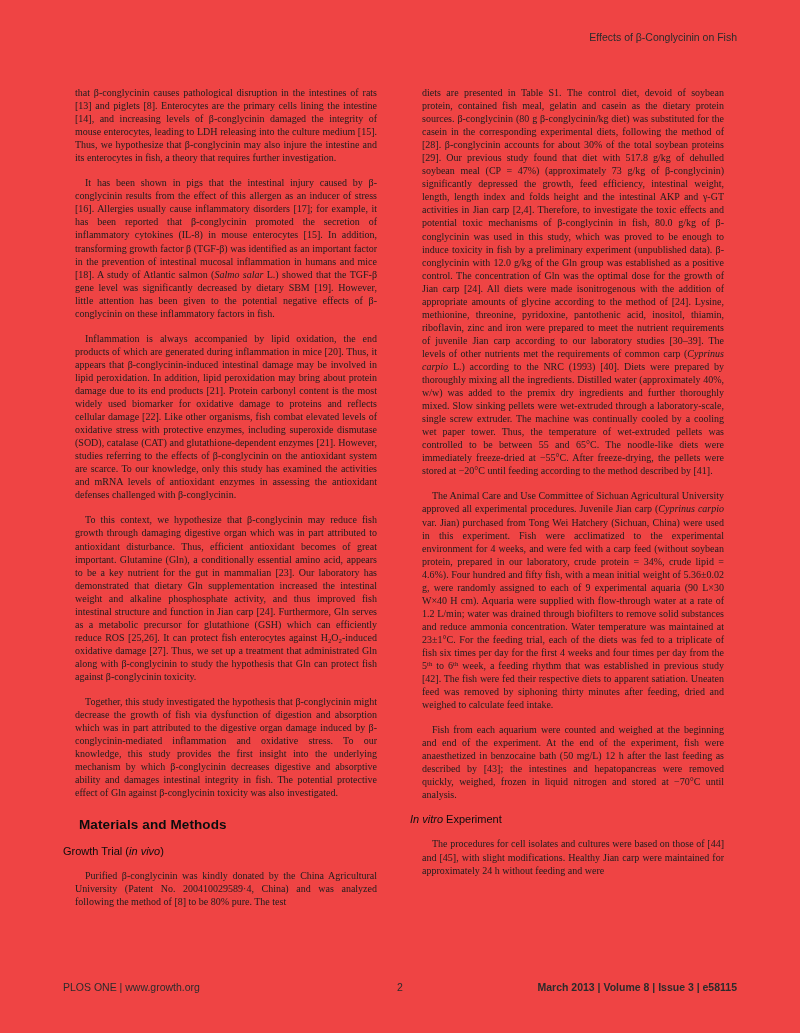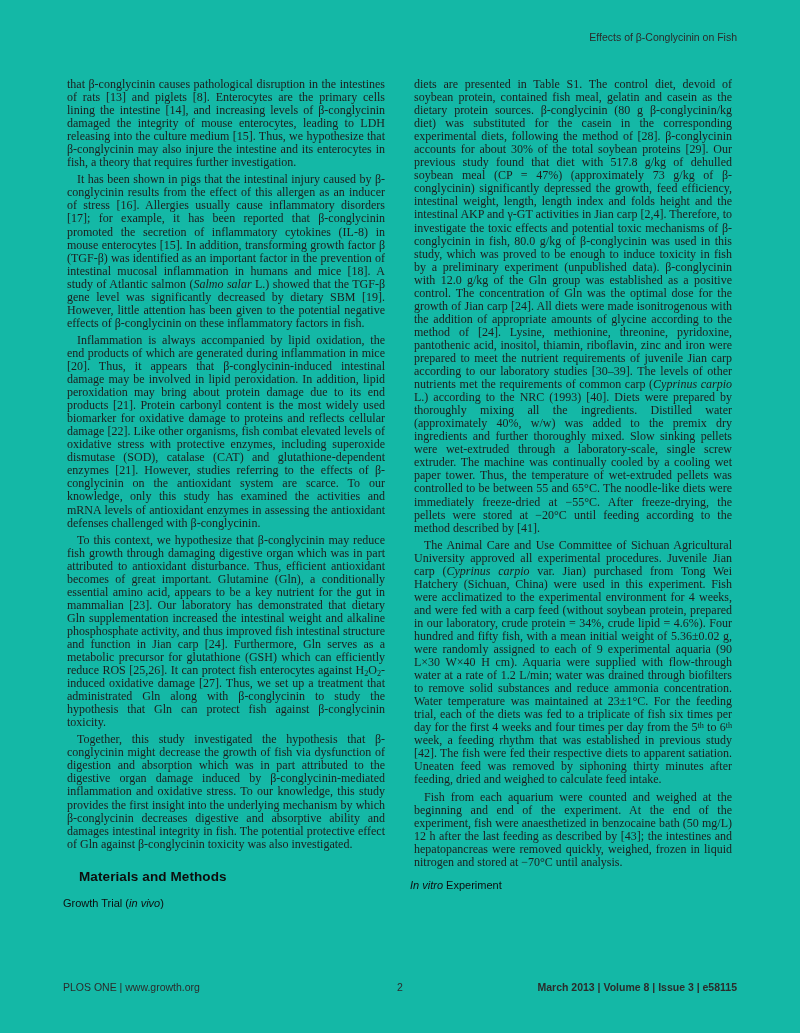--- a/index.html
+++ b/index.html
@@ -1,20 +1,20 @@
 <!DOCTYPE html>
 <html><head>
 <meta charset="utf-8">
 <style>
   html, body { margin: 0; padding: 0; background: #ffffff; }
   .page {
     position: relative;
     width: 800px;
     height: 1033px;
-    background: #14b8a6;
+    background: #ef4444;
     font-family: "Liberation Serif", serif;
     color: #1d1d1d;
     overflow: hidden;
   }
   .running-head {
     position: absolute;
     top: 31px;
     right: 63px;
     font-family: "Liberation Sans", sans-serif;
     font-size: 10.5px;
@@ -24,22 +24,22 @@
   .columns {
     position: absolute;
     top: 74px;
     left: 63px;
     width: 674px;
     display: flex;
     gap: 21px;
   }
   .col { width: 326px; }
   .col p {
-    margin: 4px;
-    font-size: 12px;
+    margin: 12px;
+    font-size: 10px;
     line-height: 13.05px;
     text-align: justify;
     text-indent: 10px;
   }
   .col p.noindent { text-indent: 0; }
   h1.section-heading {
     font-family: "Liberation Sans", sans-serif;
     font-size: 13.5px;
     font-weight: 700;
     color: #0d0d0d;
@@ -83,27 +83,29 @@
   <div class="columns">
 
     <div class="col">
       <p class="noindent"><span>that β-conglycinin causes pathological disruption in the intestines of rats [13] and piglets [8]. Enterocytes are the primary cells lining the intestine [14], and increasing levels of β-conglycinin damaged the integrity of mouse enterocytes, leading to LDH releasing into the culture medium [15]. Thus, we hypothesize that β-conglycinin may also injure the intestine and its enterocytes in fish, a theory that requires further investigation.</span></p>
       <p><span>It has been shown in pigs that the intestinal injury caused by β-conglycinin results from the effect of this allergen as an inducer of stress [16]. Allergies usually cause inflammatory disorders [17]; for example, it has been reported that β-conglycinin promoted the secretion of inflammatory cytokines (IL-8) in mouse enterocytes [15]. In addition, transforming growth factor β (TGF-β) was identified as an important factor in the prevention of intestinal mucosal inflammation in humans and mice [18]. A study of Atlantic salmon (</span><i>Salmo salar</i><span> L.) showed that the TGF-β gene level was significantly decreased by dietary SBM [19]. However, little attention has been given to the potential negative effects of β-conglycinin on these inflammatory factors in fish.</span></p>
       <p><span>Inflammation is always accompanied by lipid oxidation, the end products of which are generated during inflammation in mice [20]. Thus, it appears that β-conglycinin-induced intestinal damage may be involved in lipid peroxidation. In addition, lipid peroxidation may bring about protein damage due to its end products [21]. Protein carbonyl content is the most widely used biomarker for oxidative damage to proteins and reflects cellular damage [22]. Like other organisms, fish combat elevated levels of oxidative stress with protective enzymes, including superoxide dismutase (SOD), catalase (CAT) and glutathione-dependent enzymes [21]. However, studies referring to the effects of β-conglycinin on the antioxidant system are scarce. To our knowledge, only this study has examined the activities and mRNA levels of antioxidant enzymes in assessing the antioxidant defenses challenged with β-conglycinin.</span></p>
       <p><span>To this context, we hypothesize that β-conglycinin may reduce fish growth through damaging digestive organ which was in part attributed to antioxidant disturbance. Thus, efficient antioxidant becomes of great important. Glutamine (Gln), a conditionally essential amino acid, appears to be a key nutrient for the gut in mammalian [23]. Our laboratory has demonstrated that dietary Gln supplementation increased the intestinal weight and alkaline phosphosphate activity, and thus improved fish intestinal structure and function in Jian carp [24]. Furthermore, Gln serves as a metabolic precursor for glutathione (GSH) which can efficiently reduce ROS [25,26]. It can protect fish enterocytes against H</span><sub>2</sub><span>O</span><sub>2</sub><span>-induced oxidative damage [27]. Thus, we set up a treatment that administrated Gln along with β-conglycinin to study the hypothesis that Gln can protect fish against β-conglycinin toxicity.</span></p>
       <p><span>Together, this study investigated the hypothesis that β-conglycinin might decrease the growth of fish via dysfunction of digestion and absorption which was in part attributed to the digestive organ damage induced by β-conglycinin-mediated inflammation and oxidative stress. To our knowledge, this study provides the first insight into the underlying mechanism by which β-conglycinin decreases digestive and absorptive ability and damages intestinal integrity in fish. The potential protective effect of Gln against β-conglycinin toxicity was also investigated.</span></p>
       <h1 class="section-heading">Materials and Methods</h1>
       <h2 class="subsection-heading first"><span>Growth Trial (</span><i>in vivo</i><span>)</span></h2>
+      <p><span>Purified β-conglycinin was kindly donated by the China Agricultural University (Patent No. 200410029589·4, China) and was analyzed following the method of [8] to be 80% pure. The test</span></p>
     </div>
 
     <div class="col">
       <p class="noindent"><span>diets are presented in Table S1. The control diet, devoid of soybean protein, contained fish meal, gelatin and casein as the dietary protein sources. β-conglycinin (80 g β-conglycinin/kg diet) was substituted for the casein in the corresponding experimental diets, following the method of [28]. β-conglycinin accounts for about 30% of the total soybean proteins [29]. Our previous study found that diet with 517.8 g/kg of dehulled soybean meal (CP = 47%) (approximately 73 g/kg of β-conglycinin) significantly depressed the growth, feed efficiency, intestinal weight, length, length index and folds height and the intestinal AKP and γ-GT activities in Jian carp [2,4]. Therefore, to investigate the toxic effects and potential toxic mechanisms of β-conglycinin in fish, 80.0 g/kg of β-conglycinin was used in this study, which was proved to be enough to induce toxicity in fish by a preliminary experiment (unpublished data). β-conglycinin with 12.0 g/kg of the Gln group was established as a positive control. The concentration of Gln was the optimal dose for the growth of Jian carp [24]. All diets were made isonitrogenous with the addition of appropriate amounts of glycine according to the method of [24]. Lysine, methionine, threonine, pyridoxine, pantothenic acid, inositol, thiamin, riboflavin, zinc and iron were prepared to meet the nutrient requirements of juvenile Jian carp according to our laboratory studies [30–39]. The levels of other nutrients met the requirements of common carp (</span><i>Cyprinus carpio</i><span> L.) according to the NRC (1993) [40]. Diets were prepared by thoroughly mixing all the ingredients. Distilled water (approximately 40%, w/w) was added to the premix dry ingredients and further thoroughly mixed. Slow sinking pellets were wet-extruded through a laboratory-scale, single screw extruder. The machine was continually cooled by a cooling wet paper tower. Thus, the temperature of wet-extruded pellets was controlled to be between 55 and 65°C. The noodle-like diets were immediately freeze-dried at −55°C. After freeze-drying, the pellets were stored at −20°C until feeding according to the method described by [41].</span></p>
       <p><span>The Animal Care and Use Committee of Sichuan Agricultural University approved all experimental procedures. Juvenile Jian carp (</span><i>Cyprinus carpio</i><span> var. Jian) purchased from Tong Wei Hatchery (Sichuan, China) were used in this experiment. Fish were acclimatized to the experimental environment for 4 weeks, and were fed with a carp feed (without soybean protein, prepared in our laboratory, crude protein = 34%, crude lipid = 4.6%). Four hundred and fifty fish, with a mean initial weight of 5.36±0.02 g, were randomly assigned to each of 9 experimental aquaria (90 L×30 W×40 H cm). Aquaria were supplied with flow-through water at a rate of 1.2 L/min; water was drained through biofilters to remove solid substances and reduce ammonia concentration. Water temperature was maintained at 23±1°C. For the feeding trial, each of the diets was fed to a triplicate of fish six times per day for the first 4 weeks and four times per day from the 5</span><sup>th</sup><span> to 6</span><sup>th</sup><span> week, a feeding rhythm that was established in previous study [42]. The fish were fed their respective diets to apparent satiation. Uneaten feed was removed by siphoning thirty minutes after feeding, dried and weighed to calculate feed intake.</span></p>
       <p><span>Fish from each aquarium were counted and weighed at the beginning and end of the experiment. At the end of the experiment, fish were anaesthetized in benzocaine bath (50 mg/L) 12 h after the last feeding as described by [43]; the intestines and hepatopancreas were removed quickly, weighed, frozen in liquid nitrogen and stored at −70°C until analysis.</span></p>
       <h2 class="subsection-heading"><i>In vitro</i><span> Experiment</span></h2>
+      <p><span>The procedures for cell isolates and cultures were based on those of [44] and [45], with slight modifications. Healthy Jian carp were maintained for approximately 24 h without feeding and were</span></p>
     </div>
 
   </div>
 
   <div class="footer">
     <span class="f-left">PLOS ONE | www.growth.org</span>
     <span class="f-center">2</span>
     <span class="f-right">March 2013 | Volume 8 | Issue 3 | e58115</span>
   </div>
 

